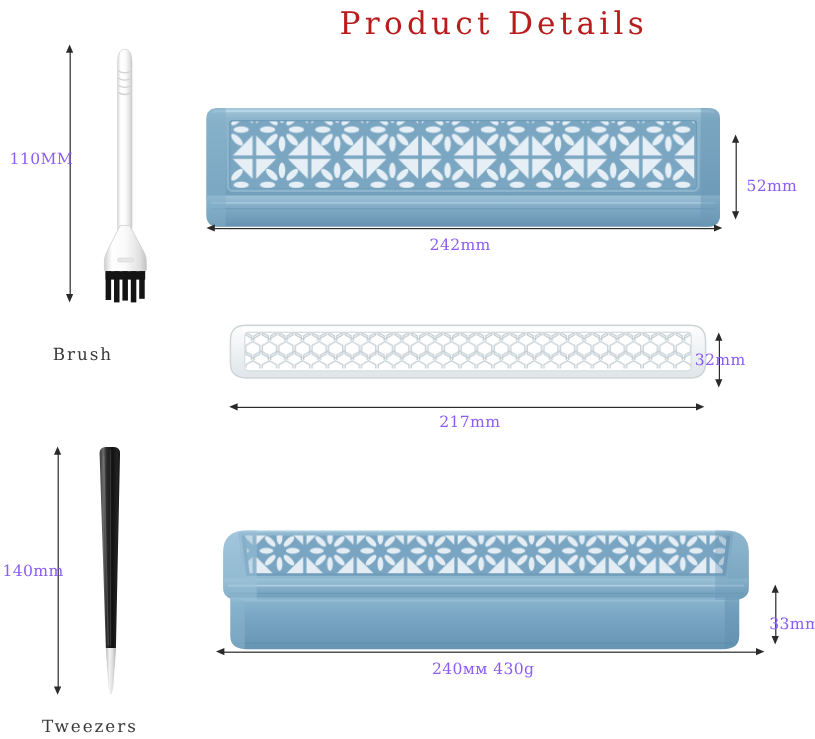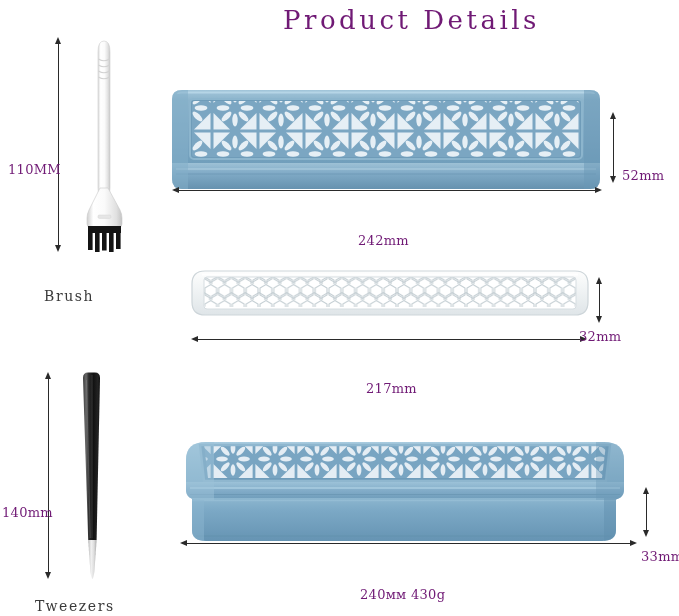--- a/index.html
+++ b/index.html
@@ -22,27 +22,26 @@
   .txt {
     position: absolute;
     color: #2b2b2b;
     white-space: nowrap;
     font-family: "DejaVu Serif", serif;
     letter-spacing: 0.5px;
   }
   .title {
     font-size: 26px;
     letter-spacing: 3.5px;
-    color: #701a75;
+    color: #b91c1c;
   }
   .dim {
     font-size: 13px;
-    color: #701a75;
+    color: #8b5cf6;
     letter-spacing: 0.3px;
-    margin-top: 36px;
   }
   .caption {
     font-size: 14px;
     letter-spacing: 1.6px;
     color: #3a3a3a;
   }
 
   
   .dimline-v {
     position: absolute;
@@ -206,21 +205,21 @@
     <div class="dimline-h" style="left:178px; top:190px; width:418px;"></div>
     <div class="arrow arrow-right" style="left:595px; top:186.5px;"></div>
   </div>
   <div class="txt dim" style="left:358px; top:197px;">242mm</div>
 
   <div>
     <div class="arrow arrow-up" style="left:609.5px; top:112px;"></div>
     <div class="dimline-v" style="left:613px; top:117px; height:61px;"></div>
     <div class="arrow arrow-down" style="left:609.5px; top:176px;"></div>
   </div>
-  <div class="txt dim" style="left:622px; top:132px;">52mm</div>
+  <div class="txt dim" style="left:622px; top:148px;">52mm</div>
 
   <div class="art" style="left:190px; top:268px;">
     <svg width="400" height="62" viewBox="0 0 400 62">
       <defs>
         <linearGradient id="meshFrame" x1="0" y1="0" x2="0" y2="1">
           <stop offset="0%" stop-color="#fdfdfd"></stop>
           <stop offset="40%" stop-color="#f1f4f5"></stop>
           <stop offset="100%" stop-color="#dfe5e8"></stop>
         </linearGradient>
         <pattern id="honeycomb" x="0" y="0" width="13.8" height="16" patternUnits="userSpaceOnUse">

